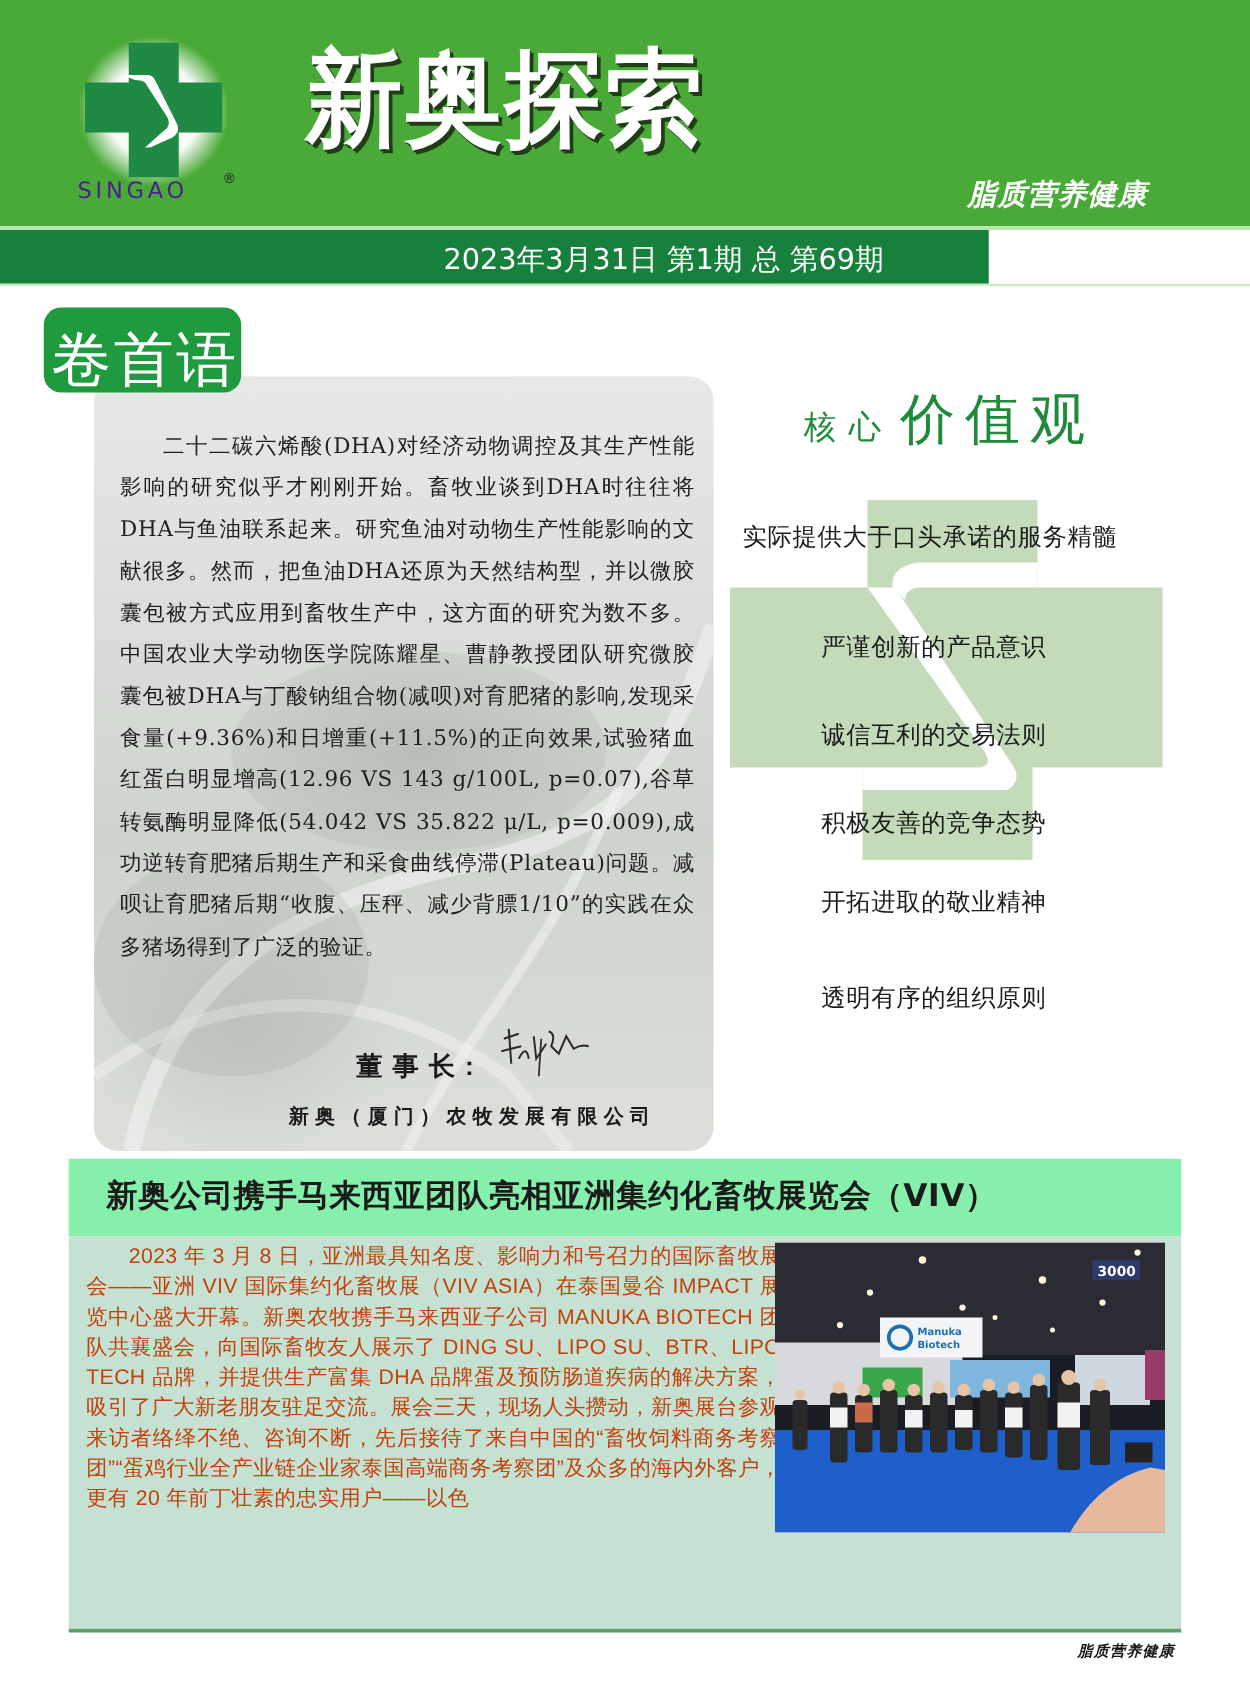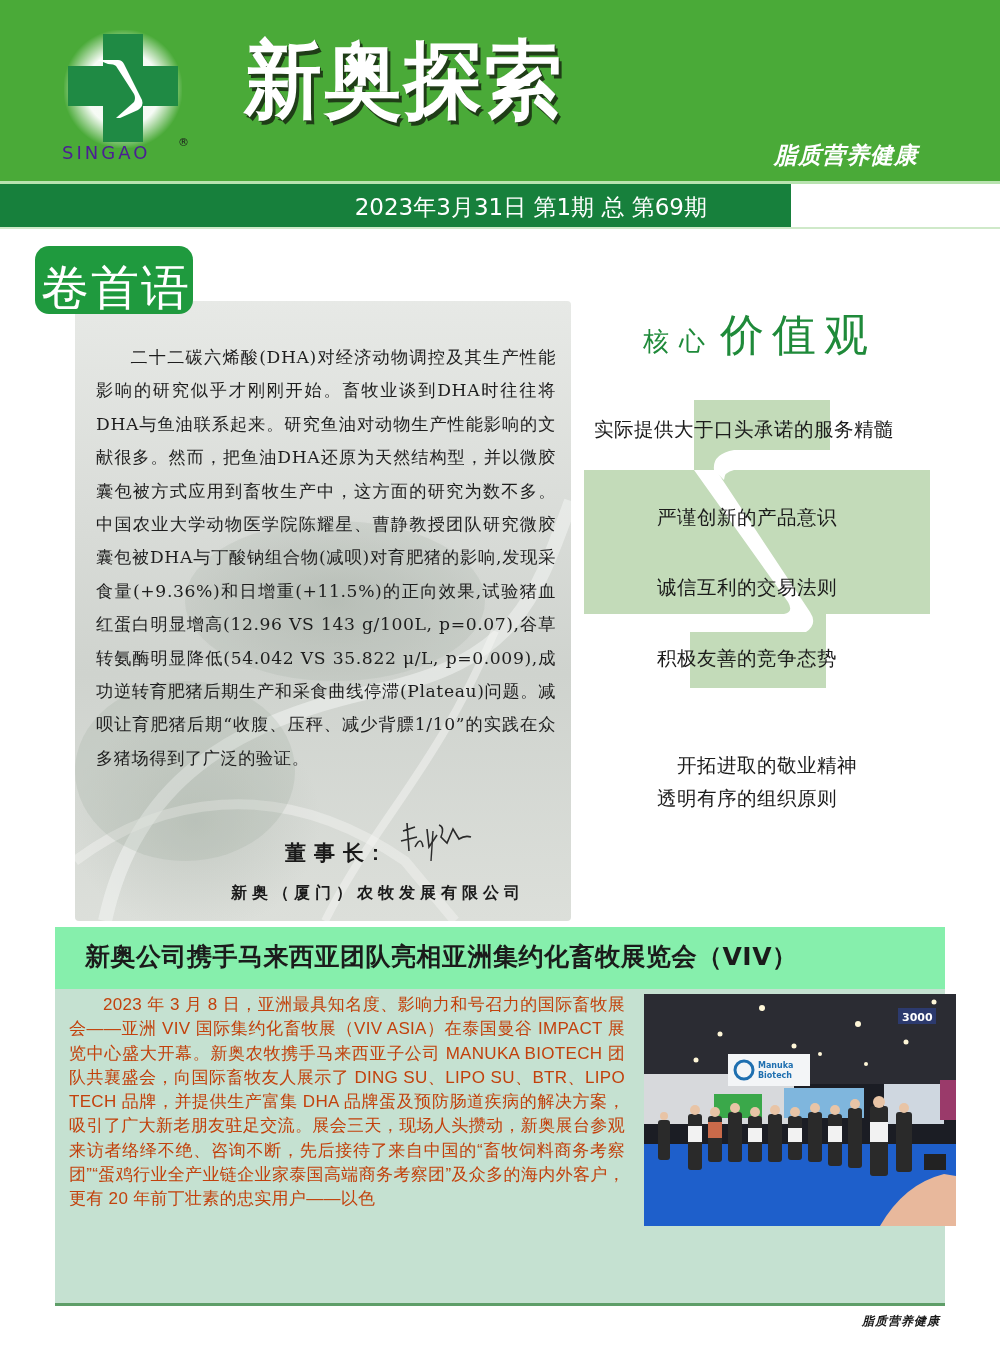--- a/index.html
+++ b/index.html
@@ -19,21 +19,21 @@
 
   .mast-line { position: absolute; left: 0; top: 181px; width: 1000px; height: 3px; background: #b9e3b0; }
   .issue-bar { position: absolute; left: 0; top: 184px; width: 791px; height: 43px; background: #17803c; }
   .issue-text { position: absolute; right: 84px; top: 8px; font-family: "DejaVu Sans", sans-serif; font-size: 23px; color: #ffffff; letter-spacing: 0; }
   .issue-bar-bottom { position: absolute; left: 0; top: 227px; width: 1000px; height: 2px; background: #cfe9c9; }
 
   
   .preface-tab { position: absolute; left: 35px; top: 246px; width: 158px; height: 68px; background: #1f9a3e; border-radius: 14px; }
   .preface-tab-label { position: absolute; left: 6px; top: 10px; font-family: "DejaVu Sans", sans-serif; font-size: 48px; color: #ffffff; letter-spacing: 2px; }
 
-  .preface-card { position: absolute; left: 75px; top: 301px; width: 496px; height: 620px; border-radius: 4px; overflow: hidden;
+  .preface-card { position: absolute; left: 75px; top: 301px; width: 496px; height: 620px; border-radius: 20px; overflow: hidden;
     background:
       radial-gradient(ellipse 220px 120px at 260px 300px, rgba(150,160,150,0.35), rgba(0,0,0,0) 70%),
       radial-gradient(ellipse 180px 160px at 120px 520px, rgba(160,170,160,0.35), rgba(0,0,0,0) 70%),
       linear-gradient(180deg, #e7e9e6 0%, #d9dcd8 35%, #cfd3ce 60%, #dcdfda 100%);
   }
   .preface-road { position: absolute; left: 0; top: 0; width: 496px; height: 620px; }
   .preface-body { position: absolute; left: 21px; top: 40px; width: 460px; font-family: "DejaVu Serif", serif; font-size: 17.2px; line-height: 33.4px; color: #1e1e1e; text-align: justify; letter-spacing: 0.6px; }
   .preface-body p { text-indent: 2em; }
   .signature-row { position: absolute; left: 210px; top: 538px; }
   .signature-label { font-family: Liberation Sans, sans-serif; font-weight: bold; font-size: 21px; letter-spacing: 8px; color: #1a1a1a; }
@@ -47,21 +47,21 @@
   .values-bg { position: absolute; left: 584px; top: 400px; }
   .value-item { position: absolute; font-family: "DejaVu Sans", sans-serif; font-size: 19.5px; color: #1b1b1b; letter-spacing: 0.5px; white-space: nowrap; }
 
   
   .news-banner { position: absolute; left: 55px; top: 927px; width: 890px; height: 62px; background: #86efac; }
   .news-title { position: absolute; left: 30px; top: 13px; font-family: "DejaVu Sans", sans-serif; font-weight: bold; font-size: 25px; color: #1b1b1b; letter-spacing: 0.5px; white-space: nowrap; }
   .news-panel { position: absolute; left: 55px; top: 989px; width: 890px; height: 314px; background: #c5e1d1; }
   .news-body { position: absolute; left: 14px; top: 4px; width: 556px; font-family: Liberation Sans, sans-serif; font-size: 17px; line-height: 24.3px; color: #c2410c; text-align: justify; letter-spacing: 0.3px; }
   .news-body p { text-indent: 2em; }
   .news-body-wide { position: absolute; left: 14px; top: 237px; width: 870px; font-family: "DejaVu Serif", serif; font-size: 15.6px; line-height: 24.3px; color: #1d1d1d; text-align: justify; letter-spacing: 0.55px; }
-  .news-photo { position: absolute; left: 565px; top: 5px; width: 312px; height: 232px; overflow: hidden; background: #f0abfc; margin-left: 24px; }
+  .news-photo { position: absolute; left: 565px; top: 5px; width: 312px; height: 232px; overflow: hidden; background: #f0abfc; }
   .news-rule { position: absolute; left: 55px; top: 1303px; width: 890px; height: 3px; background: #5e9e68; }
 
   .footer-slogan { position: absolute; right: 60px; top: 1313px; font-family: "DejaVu Serif", serif; font-weight: bold; font-style: italic; font-size: 12px; color: #1a1a1a; letter-spacing: 1px; }
 </style>
 </head>
 <body>
 
 <div class="masthead">
   <div class="logo">
     <div class="logo-glow"></div>
@@ -115,21 +115,21 @@
 
   <path d="M110 0 H246 V70 H346 V214 H242 V288 H106 V214 H0 V70 H110 Z" fill="#c3dbb9"></path>
 
   <path d="M130 70 Q128 54 150 50 L246 50 L246 70 L150 70 Q140 72 140 80 Z" fill="#ffffff"></path>
   <path d="M110 70 L132 70 L226 212 Q234 224 222 232 L106 232 L106 214 L200 214 Q210 212 204 202 Z" fill="#ffffff"></path>
 </svg>
 <div class="value-item" style="left:594px; top:416px;">实际提供大于口头承诺的服务精髓</div>
 <div class="value-item" style="left:657px; top:504px;">严谨创新的产品意识</div>
 <div class="value-item" style="left:657px; top:574px;">诚信互利的交易法则</div>
 <div class="value-item" style="left:657px; top:645px;">积极友善的竞争态势</div>
-<div class="value-item" style="left:657px; top:752px;margin-left:20px;">开拓进取的敬业精神</div>
+<div class="value-item" style="left:657px; top:708px;">开拓进取的敬业精神</div>
 <div class="value-item" style="left:657px; top:785px;">透明有序的组织原则</div>
 
 <div class="news-banner">
   <span class="news-title">新奥公司携手马来西亚团队亮相亚洲集约化畜牧展览会（VIV）</span>
 </div>
 <div class="news-panel">
   <div class="news-body">
     <p>2023 年 3 月 8 日，亚洲最具知名度、影响力和号召力的国际畜牧展会——亚洲 VIV 国际集约化畜牧展（VIV ASIA）在泰国曼谷 IMPACT 展览中心盛大开幕。新奥农牧携手马来西亚子公司 MANUKA BIOTECH 团队共襄盛会，向国际畜牧友人展示了 DING SU、LIPO SU、BTR、LIPO TECH 品牌，并提供生产富集 DHA 品牌蛋及预防肠道疾病的解决方案，吸引了广大新老朋友驻足交流。展会三天，现场人头攒动，新奥展台参观来访者络绎不绝、咨询不断，先后接待了来自中国的“畜牧饲料商务考察团”“蛋鸡行业全产业链企业家泰国高端商务考察团”及众多的海内外客户，更有 20 年前丁壮素的忠实用户——以色</p>
   </div>
   <div class="news-photo">

